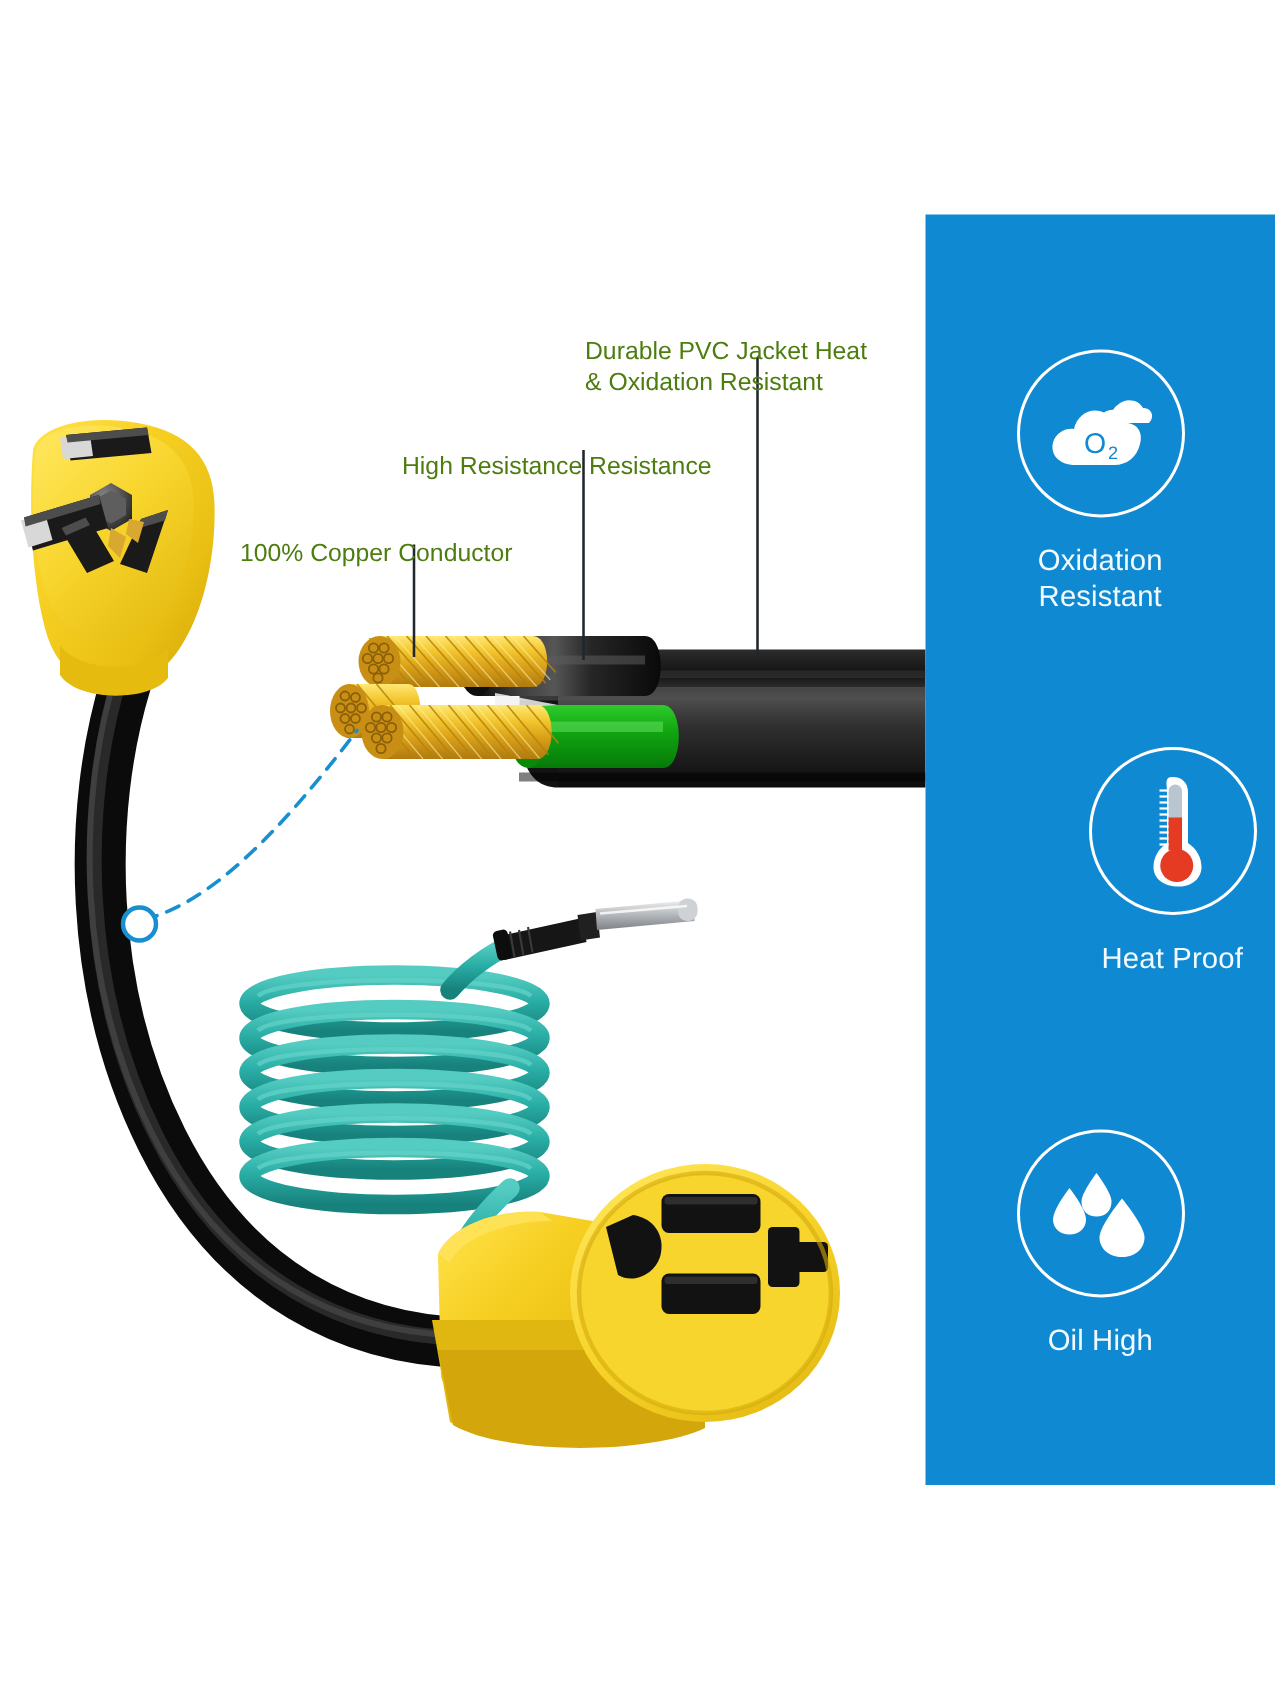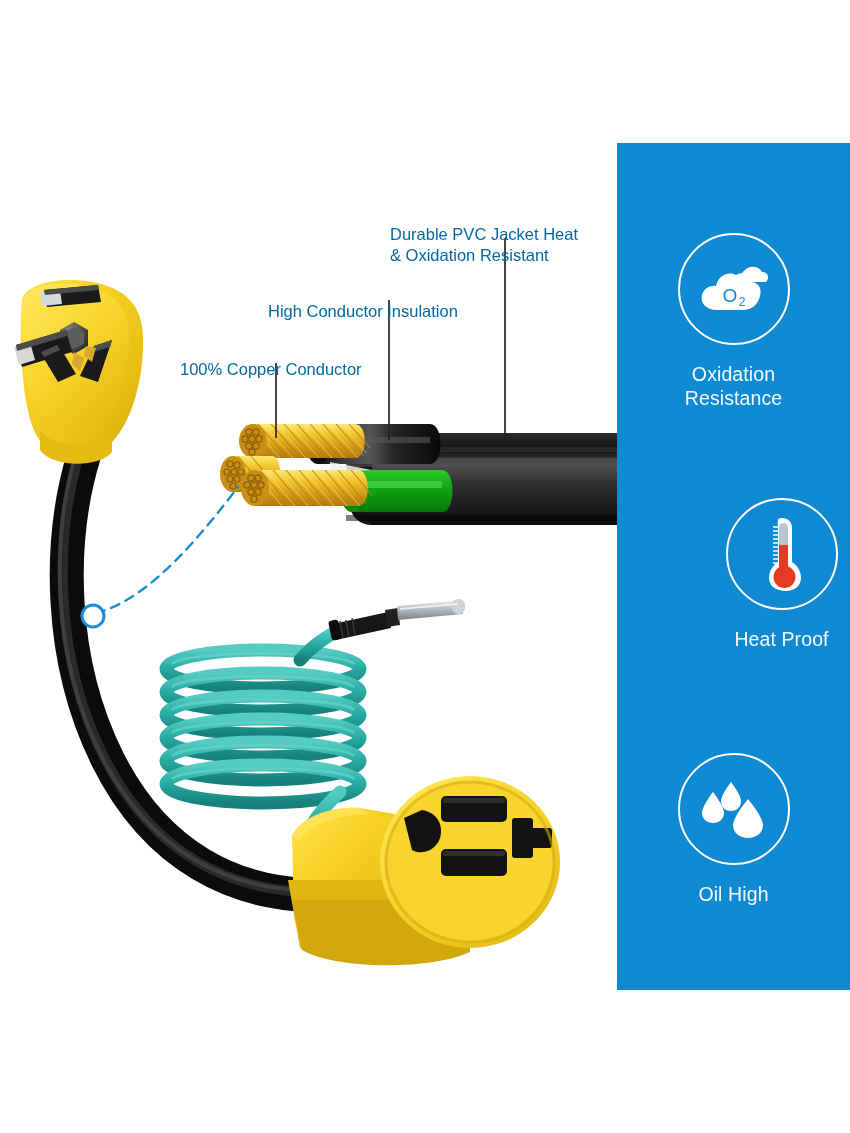--- a/index.html
+++ b/index.html
@@ -76,21 +76,21 @@
   .drops-icon {
     position: absolute;
     left: 50%;
     top: 50%;
     transform: translate(-50%, -50%);
   }
 
   
   .callout {
     position: absolute;
-    color: #0369a1;
+    color: #4d7c0f;
     font-size: 16.5px;
     line-height: 21px;
     white-space: pre-line;
   }
 
   
   #art {
     position: absolute;
     left: 0; top: 0;
     width: 850px;
@@ -435,26 +435,26 @@
         <rect x="443" y="798" width="62" height="5" rx="2"></rect>
         <rect x="443" y="851" width="62" height="5" rx="2"></rect>
       </g>
 
       <ellipse cx="470" cy="862" rx="84" ry="80" fill="none" stroke="#d4aa0d" stroke-width="3" opacity="0.6"></ellipse>
 
       <path d="M 292 836 C 300 818, 330 806, 360 808 L 368 814 C 336 814, 306 826, 300 842 Z" fill="#ffe45c" opacity="0.8"></path>
     </g>
   </svg>
 
-  <div class="callout" style="left:180px; top:338px;">
+  <div class="callout" style="left:160px; top:338px;">
     <span>100% Copper Conductor</span>
   </div>
 
   <div class="callout" style="left:268px; top:280px;">
-    <span>High Conductor Insulation</span>
+    <span>High Resistance Resistance</span>
   </div>
 
   <div class="callout" style="left:390px; top:203px;">
     <span>Durable PVC Jacket Heat
 &amp; Oxidation Resistant</span>
   </div>
 
   <div class="feature-panel">
 
     <div class="feature-item" style="top:90px;">
@@ -468,21 +468,21 @@
                    C 7 26, 14 23, 19 24
                    C 21 14, 31 9, 39 13
                    C 45 9, 54 12, 55 20
                    C 62 21, 65 27, 63 34
                    C 61 43, 54 48, 46 48 Z" fill="#ffffff"></path>
           <text x="33" y="40" text-anchor="middle" font-family="Liberation Sans, sans-serif" font-size="19" fill="#1089d3">O</text>
           <text x="45" y="44" text-anchor="middle" font-family="Liberation Sans, sans-serif" font-size="12" fill="#1089d3">2</text>
         </svg>
       </div>
       <div class="feature-label">Oxidation
-Resistance</div>
+Resistant</div>
     </div>
 
     <div class="feature-item" style="top:355px;margin-left:48px;">
       <div class="feature-circle">
         <svg class="thermo-icon" width="44" height="76" viewBox="0 0 44 76" xmlns="http://www.w3.org/2000/svg">
 
           <path d="M 22 2 C 28 2, 32 6, 32 12 L 32 46
                    C 38 50, 41 56, 41 62
                    C 41 70, 34 75, 26 75
                    C 16 75, 9 70, 9 62

